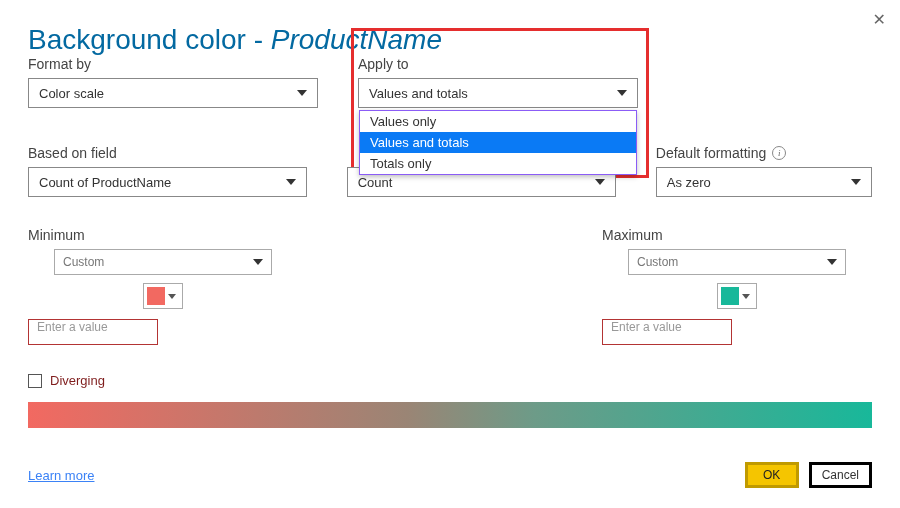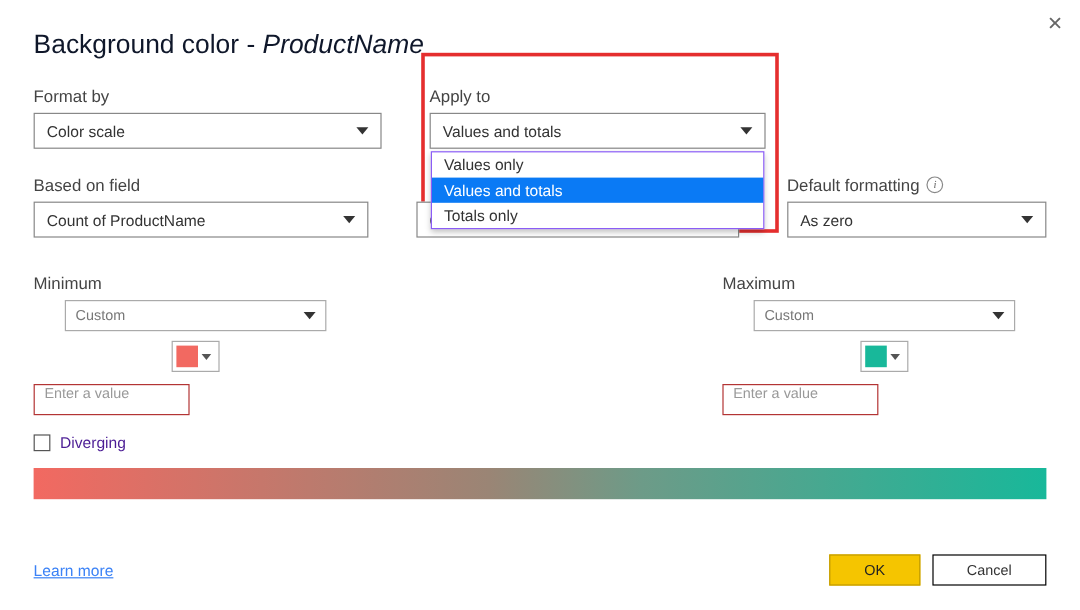--- a/index.html
+++ b/index.html
@@ -19,24 +19,23 @@
     .close-x {
       position: absolute;
       top: 10px;
       right: 14px;
       font-size: 16px;
       color: #666;
       cursor: pointer;
       font-family: Arial, sans-serif;
     }
     .title {
-      font-size: 22px;
+      font-size: 28px;
       font-weight: 300;
-      color: #0f172a;
-      margin-bottom: 22px;
+      color: #0369a1;
     }
     .title .italic { font-style: italic; }
 
     .row1, .row2, .row3 { display: flex; gap: 40px; }
     .col { position: relative; }
     .col-a { width: 290px; }
     .col-b { width: 280px; }
     .col-c { width: 225px; margin-left: auto; }
 
     .label {
@@ -73,21 +72,21 @@
       justify-content: space-between;
       cursor: pointer;
     }
     .chev {
       width: 0; height: 0;
       border-left: 5px solid transparent;
       border-right: 5px solid transparent;
       border-top: 6px solid #333;
     }
 
-    .row2 { margin-top: 22px; }
+    .row2 { margin-top: 37px; }
     .row3 { margin-top: 30px; }
 
     .highlight-box {
       position: absolute;
       border: 3px solid #e52e2e;
       top: -28px;
       left: -7px;
       width: 298px;
       height: 150px;
       pointer-events: none;
@@ -153,26 +152,26 @@
       height: 26px;
       border: 1px solid #b33434;
       background: #fff;
       padding: 0 8px;
       font-size: 12px;
       color: #999;
       display: flex;
     }
 
     .checkbox-row {
-      margin-top: 15px;
+      margin-top: 28px;
       display: flex;
       align-items: center;
       gap: 8px;
       font-size: 13px;
-      color: #4c1d95;
+      color: #7f1d1d;
     }
     .checkbox {
       width: 14px; height: 14px;
       border: 1px solid #555;
       background: #fff;
       cursor: pointer;
     }
 
     .gradient {
       margin-top: 14px;
@@ -192,22 +191,22 @@
     }
     .link {
       color: #3b82f6;
       text-decoration: underline;
       font-size: 13px;
       cursor: pointer;
     }
     .buttons { display: flex; gap: 10px; }
     .btn {
       height: 26px;
-      padding: 0 28px;
-      border: 1px solid #000000;
+      padding: 0 10px;
+      border: 3px solid #000000;
       background: #fff;
       font-size: 12px;
       cursor: pointer;
       display: flex;
       align-items: center;
       justify-content: center;
     }
     .btn.primary {
       background: #f5c500;
       border-color: #c09a00;

